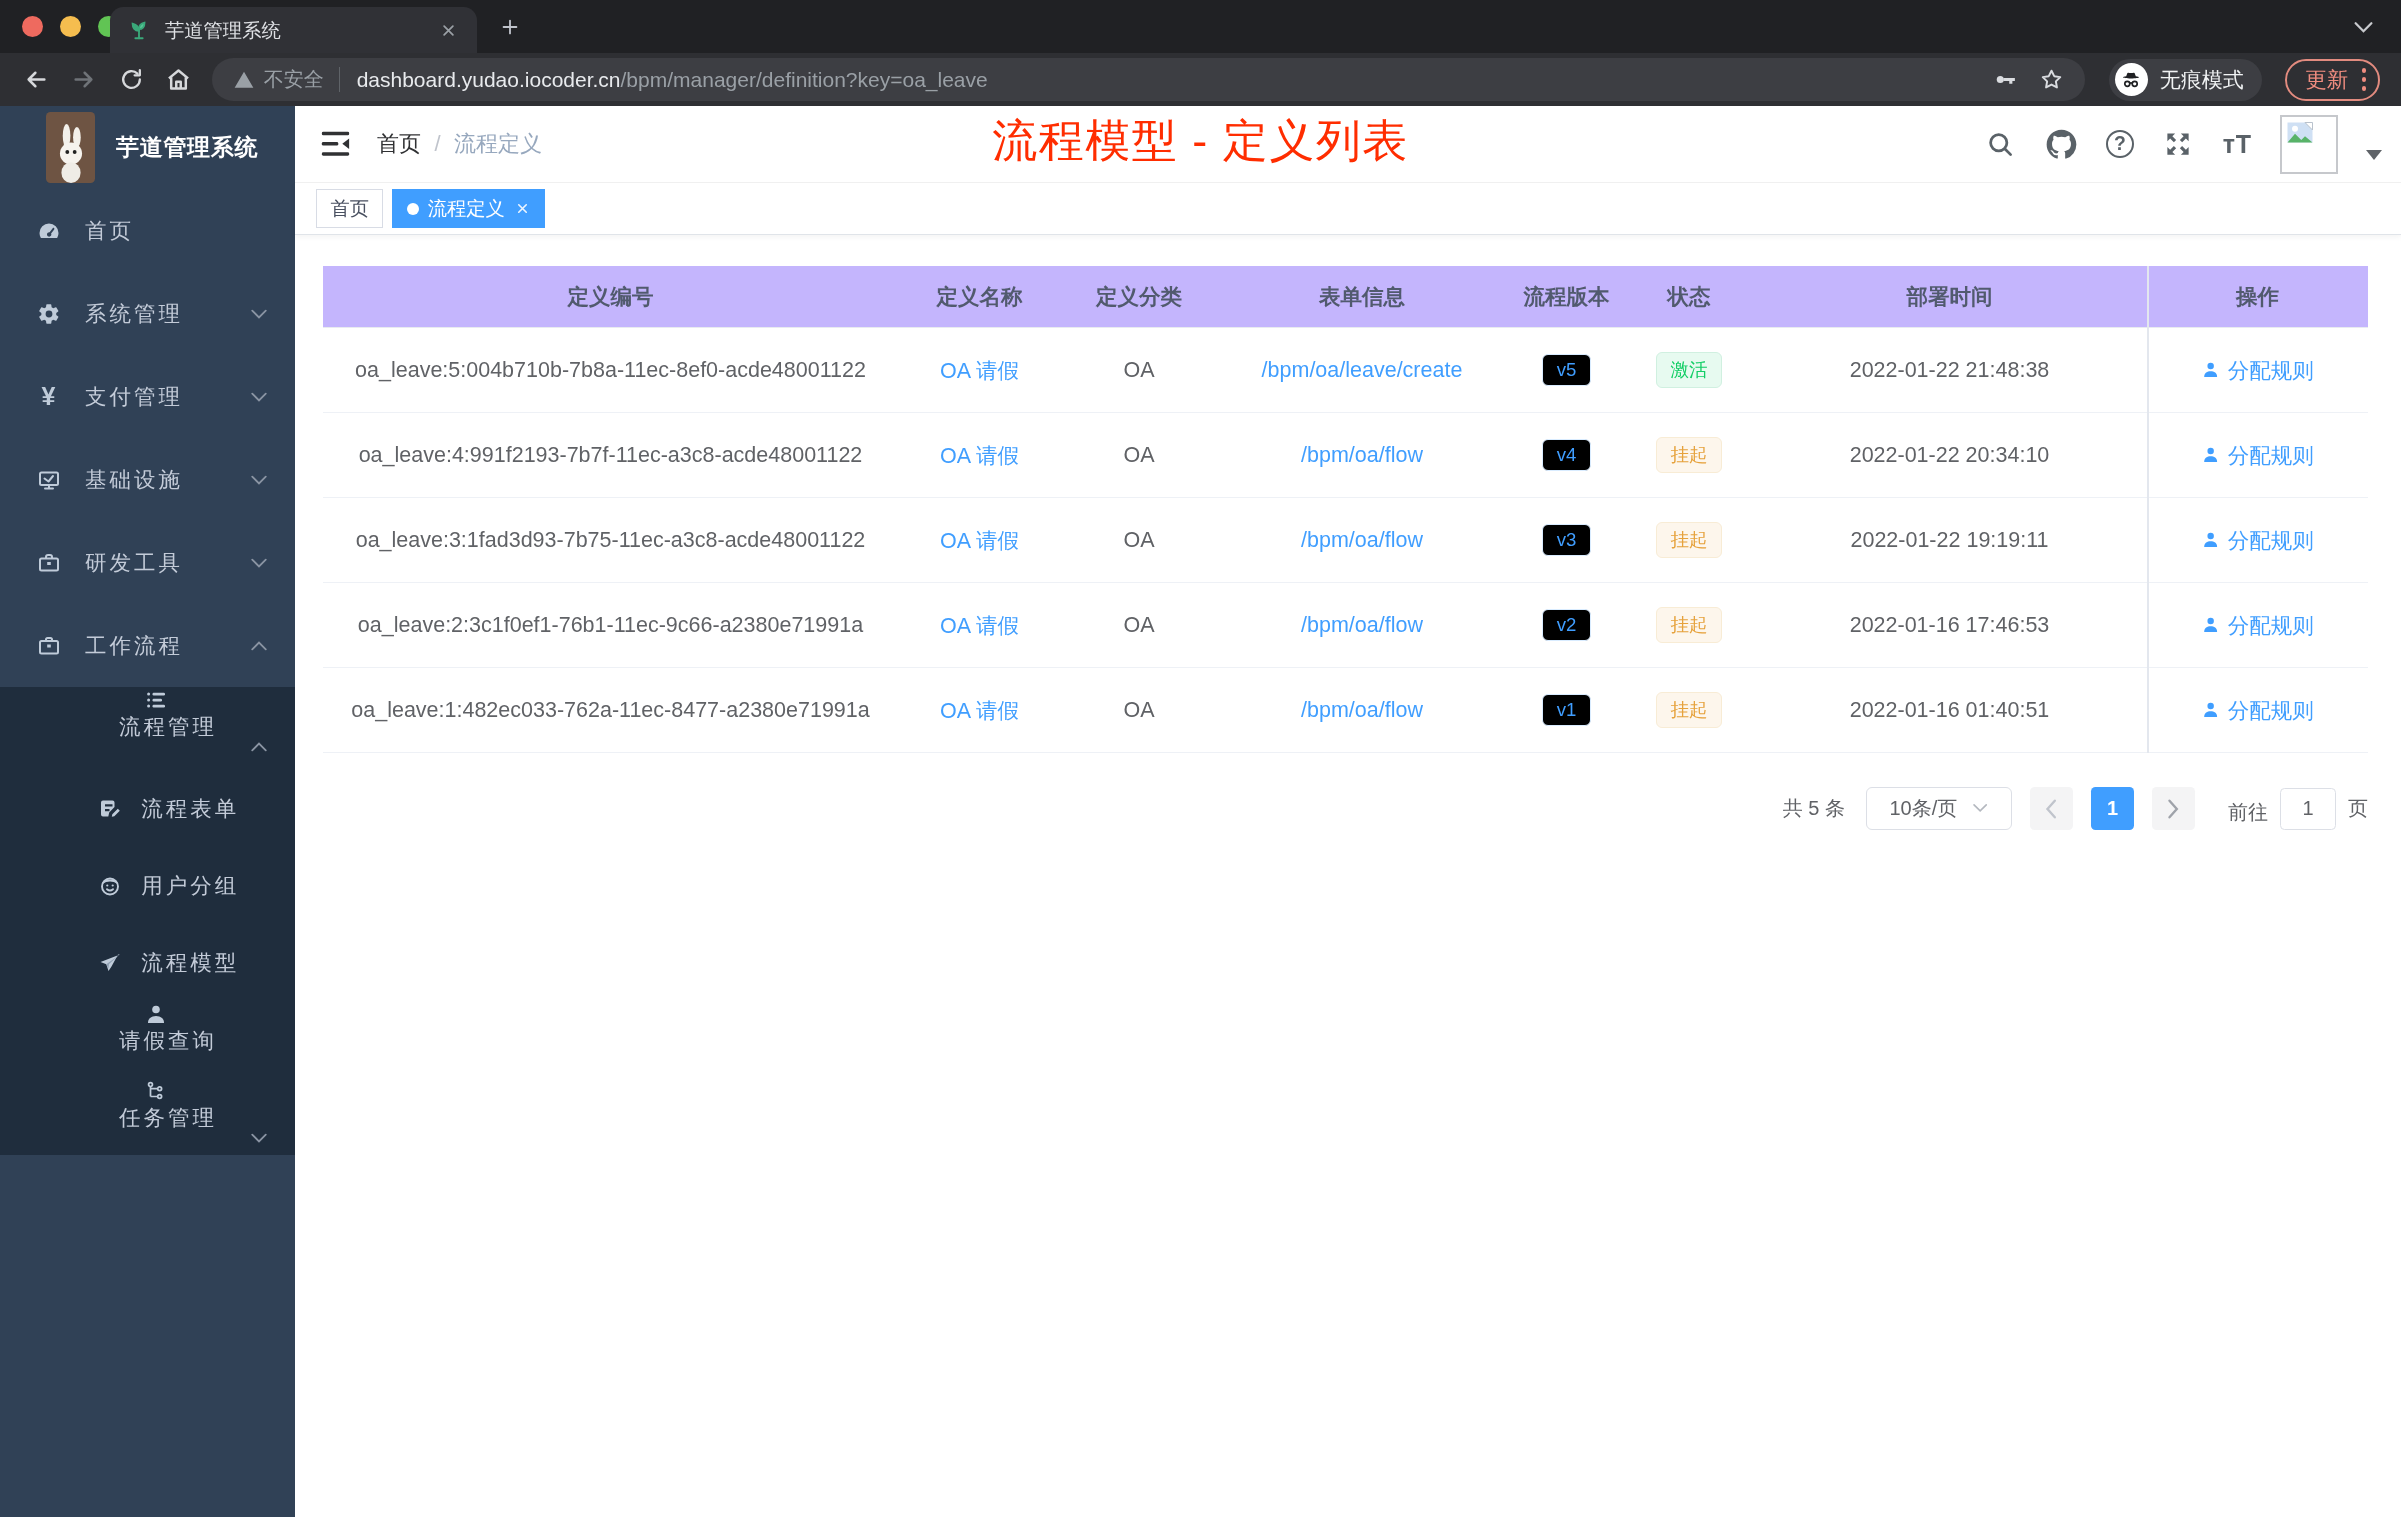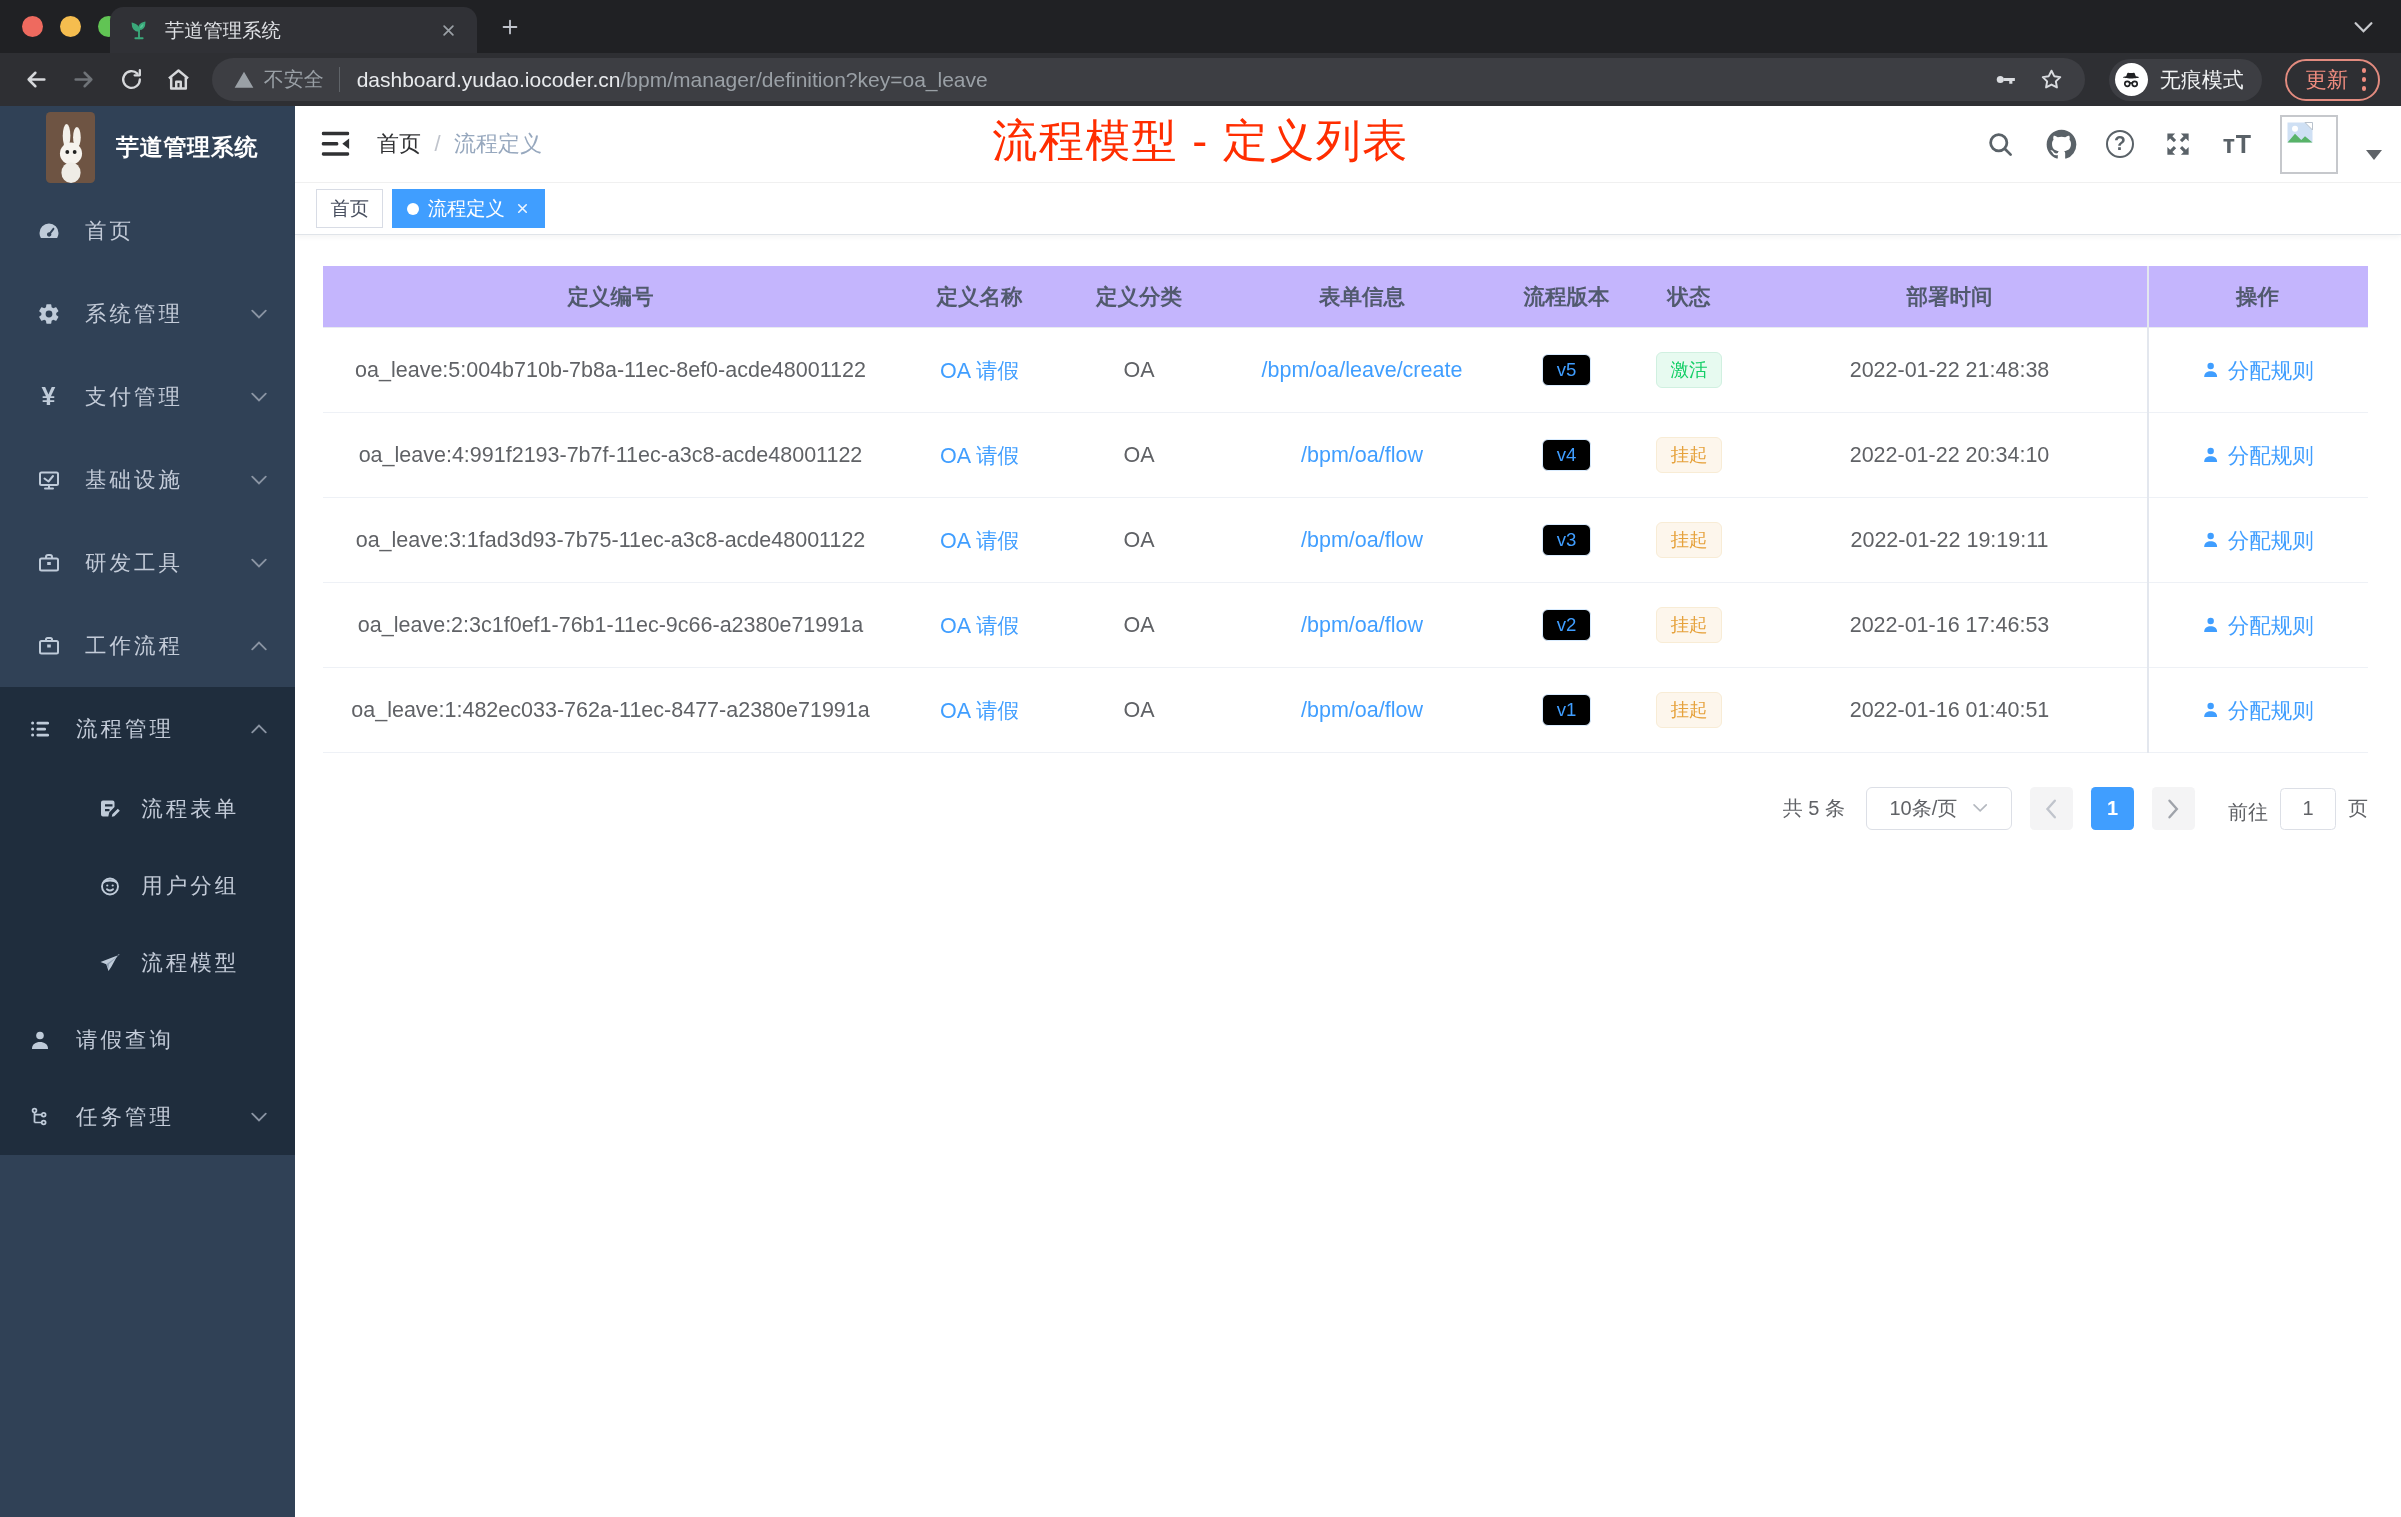--- a/index.html
+++ b/index.html
@@ -77,21 +77,21 @@
   .menu-item {
     height: 83px; display: flex; align-items: center;
     padding: 0 27px 0 36px; font-size: 21.5px; cursor: pointer;
   }
   .menu-item .mi-icon { width: 25px; height: 25px; margin-right: 24px; flex-shrink: 0;
     display: flex; align-items: center; justify-content: center; }
   .menu-item .mi-label { color: #c3cbd8; letter-spacing: 3px; }
   .menu-item .mi-arrow { margin-left: auto; color: #8a94a3; }
   .submenu { background: #1f2d3d; }
   .submenu .menu-item { height: 77px; }
-  .menu-item.lvl2 { padding-left: 27px; }
+  .menu-item.lvl2 { padding-left: 68px; flex-direction: column; }
   .menu-item.lvl2.first { height: 83px; }
   .menu-item.lvl3 { padding-left: 97px; }
   .menu-item.lvl3 .mi-icon { margin-right: 19.3px; }
   .yen-glyph { font-size: 25px; font-weight: 700; color: #bfcbd9; line-height: 1; }
 
   
   .main { flex: 1; display: flex; flex-direction: column; background: #fff; min-width: 0; }
   .navbar {
     height: 77px; background: #fff; display: flex; align-items: center;
     border-bottom: 1.5px solid #f0f0f0; position: relative; z-index: 3;

